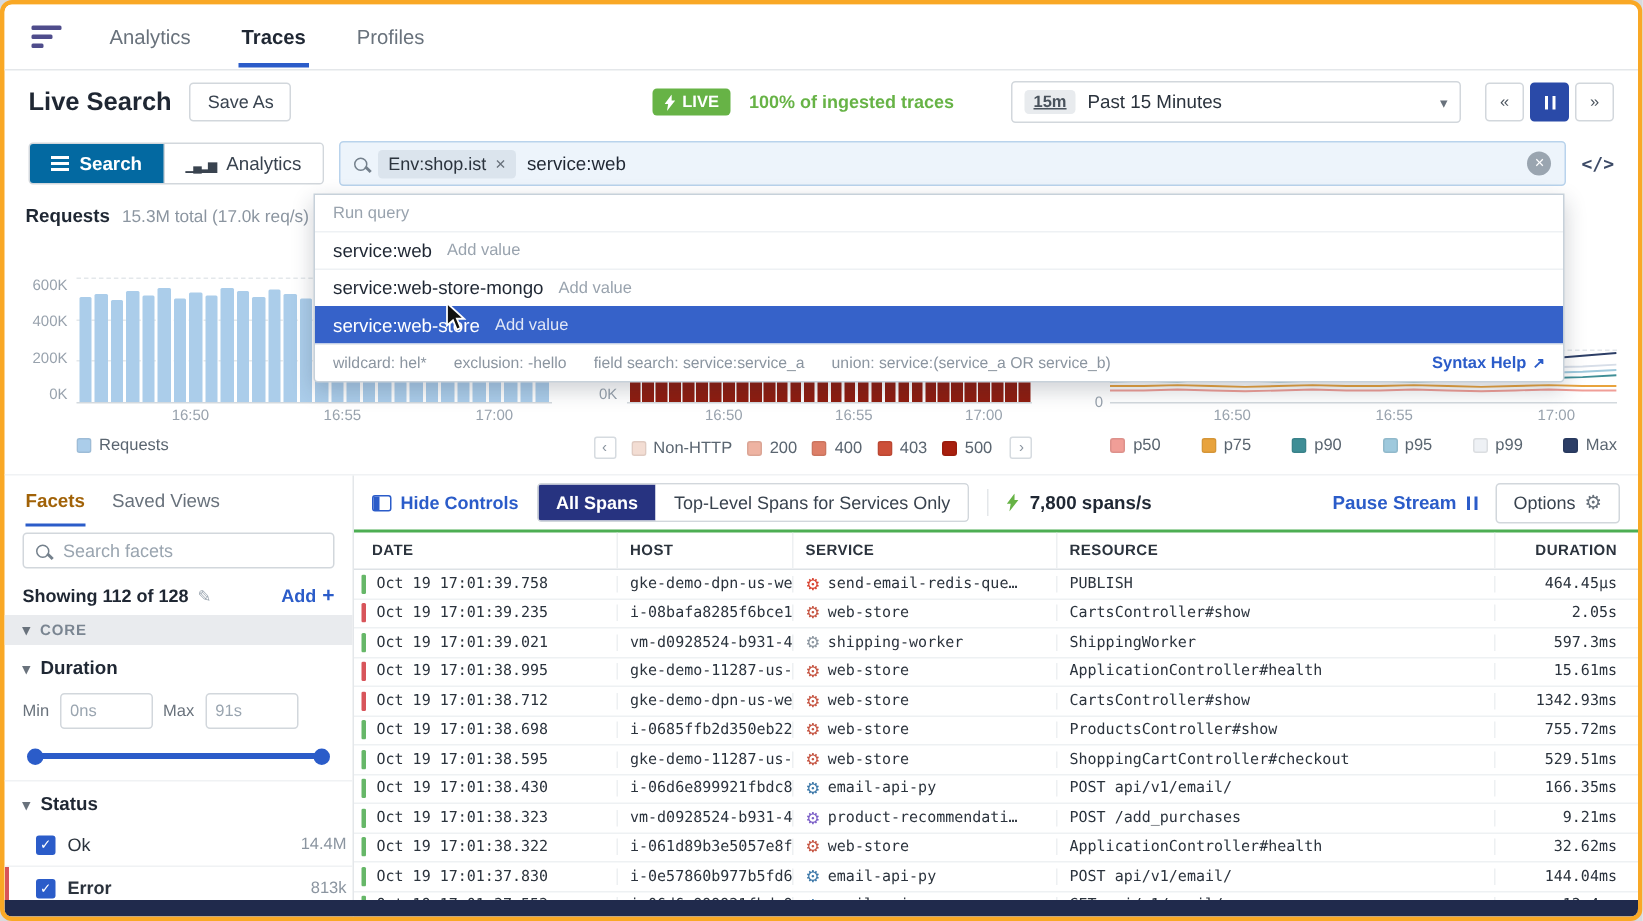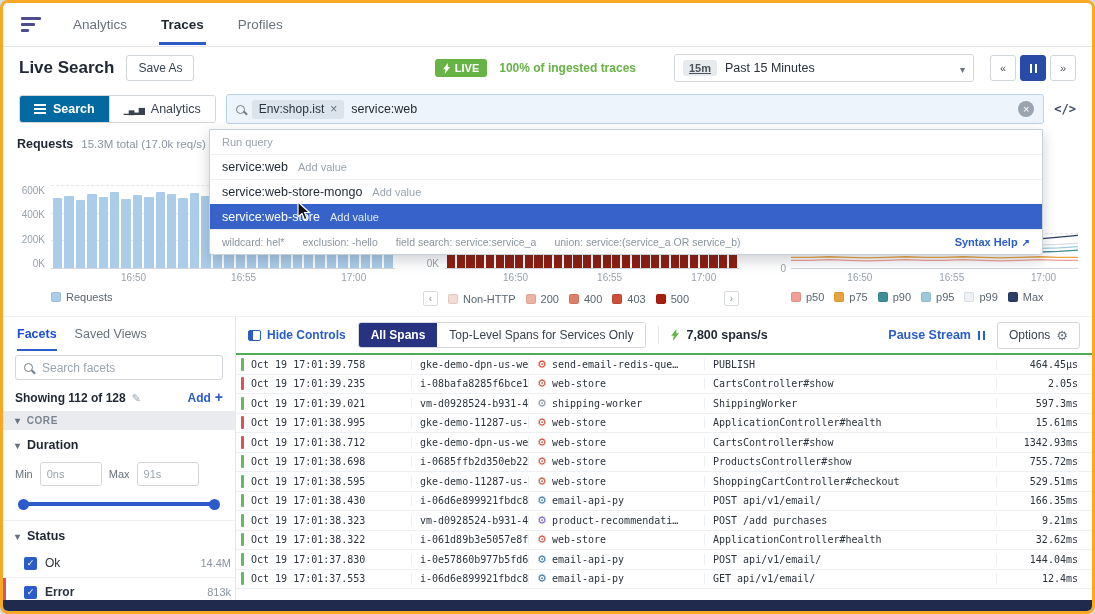--- a/index.html
+++ b/index.html
@@ -104,21 +104,21 @@
   .dd-footer { display:flex; align-items:center; gap:18px; padding:6px 12px; border-top:1px solid #e7ebee;
                font-size:10.5px; color:#8b95a0; }
   .syntax-help { margin-left:auto; color:#2b5cc9; font-weight:600; font-size:11px; cursor:pointer; display:flex; gap:4px; align-items:center; }
   .ext-ic::before { content:"↗"; font-size:10px; }
 
   
   .body-row { flex:1; display:flex; min-height:0; border-top:1px solid #f0f2f4; }
   .sidebar { width:233px; min-width:233px; border-right:1px solid #e4e7ea; display:flex; flex-direction:column; }
   .sb-tabs { display:flex; gap:18px; padding:10px 14px 0; height:36px; }
   .sb-tab { font-size:12.5px; color:#69727c; padding-bottom:8px; cursor:pointer; }
-  .sb-tab.active { color:#1d4ed8; font-weight:700; border-bottom:2px solid #2b5cc9; }
+  .sb-tab.active { color:#a16207; font-weight:700; border-bottom:2px solid #2b5cc9; }
   .facet-search { margin:4px 12px 2px; height:26px; display:flex; align-items:center; gap:7px;
                   border:1px solid #d2d7dc; border-radius:3px; padding:0 8px; }
   .facet-search input { border:none; outline:none; flex:1; font-size:12px; color:#39434f; background:transparent; }
   .facet-search input::placeholder { color:#9aa5b0; }
   .showing-row { display:flex; align-items:center; padding:8px 12px 6px; font-size:12px; }
   .showing { font-weight:700; color:#1f2733; }
   .pencil { margin-left:6px; color:#9aa5b0; cursor:pointer; }
   .pencil::before { content:"✎"; font-size:11px; }
   .add-btn { margin-left:auto; color:#2b5cc9; font-weight:700; font-size:12px; display:flex; gap:4px; align-items:flex-end; cursor:pointer; }
   .plus-ic::before { content:"+"; font-weight:700; font-size:14px; line-height:1; }
@@ -406,21 +406,21 @@
                 <polyline points="0.00,70.00 6.67,67.86 13.33,70.71 20.00,66.43 26.67,68.57 33.33,70.00 40.00,67.14 46.67,69.29 53.33,65.71 60.00,68.57 66.67,70.00 73.33,64.29 80.00,67.14 86.67,65.00 93.33,62.86 100.00,60.71" fill="none" stroke="#2c3e66" stroke-width="1.3" vector-effect="non-scaling-stroke"></polyline>
               </svg>
             </div>
         </div>
       </div>
       <div class="xlabels" style="margin-left:26px">
         <span class="xt">16:50</span>
           <span class="xt">16:55</span>
           <span class="xt">17:00</span>
       </div>
-      <div class="legend" style="padding-left:26px; gap:10px;">
+      <div class="legend" style="padding-left:26px; gap:27px;">
         <span class="legend-item">
             <span class="swatch" style="background: rgb(240, 158, 151);"></span>
             <span>p50</span>
           </span>
         <span class="legend-item">
             <span class="swatch" style="background: rgb(232, 163, 61);"></span>
             <span>p75</span>
           </span>
         <span class="legend-item">
             <span class="swatch" style="background: rgb(63, 142, 150);"></span>
@@ -524,20 +524,27 @@
           <span>Pause Stream</span>
           <span class="pause-bars"></span>
         </div>
         <button class="btn-plain options-btn">
           <span>Options</span>
           <span class="gear-ic"></span>
         </button>
       </div>
 
       <div class="table">
+        <div class="thead">
+          <div class="cell c-date" style="padding-left:12px">DATE</div>
+          <div class="cell c-host">HOST</div>
+          <div class="cell c-svc">SERVICE</div>
+          <div class="cell c-res">RESOURCE</div>
+          <div class="cell c-dur">DURATION</div>
+        </div>
 
         <div class="trow">
           <div class="cell c-date">
               <span class="ind" data-status="ok"></span>
               <span>Oct 19 17:01:39.758</span>
             </div>
           <div class="cell c-host">gke-demo-dpn-us-west-def…</div>
           <div class="cell c-svc">
               <span class="svc-ic" style="color: rgb(216, 65, 47);"></span>
               <span>send-email-redis-que…</span>

